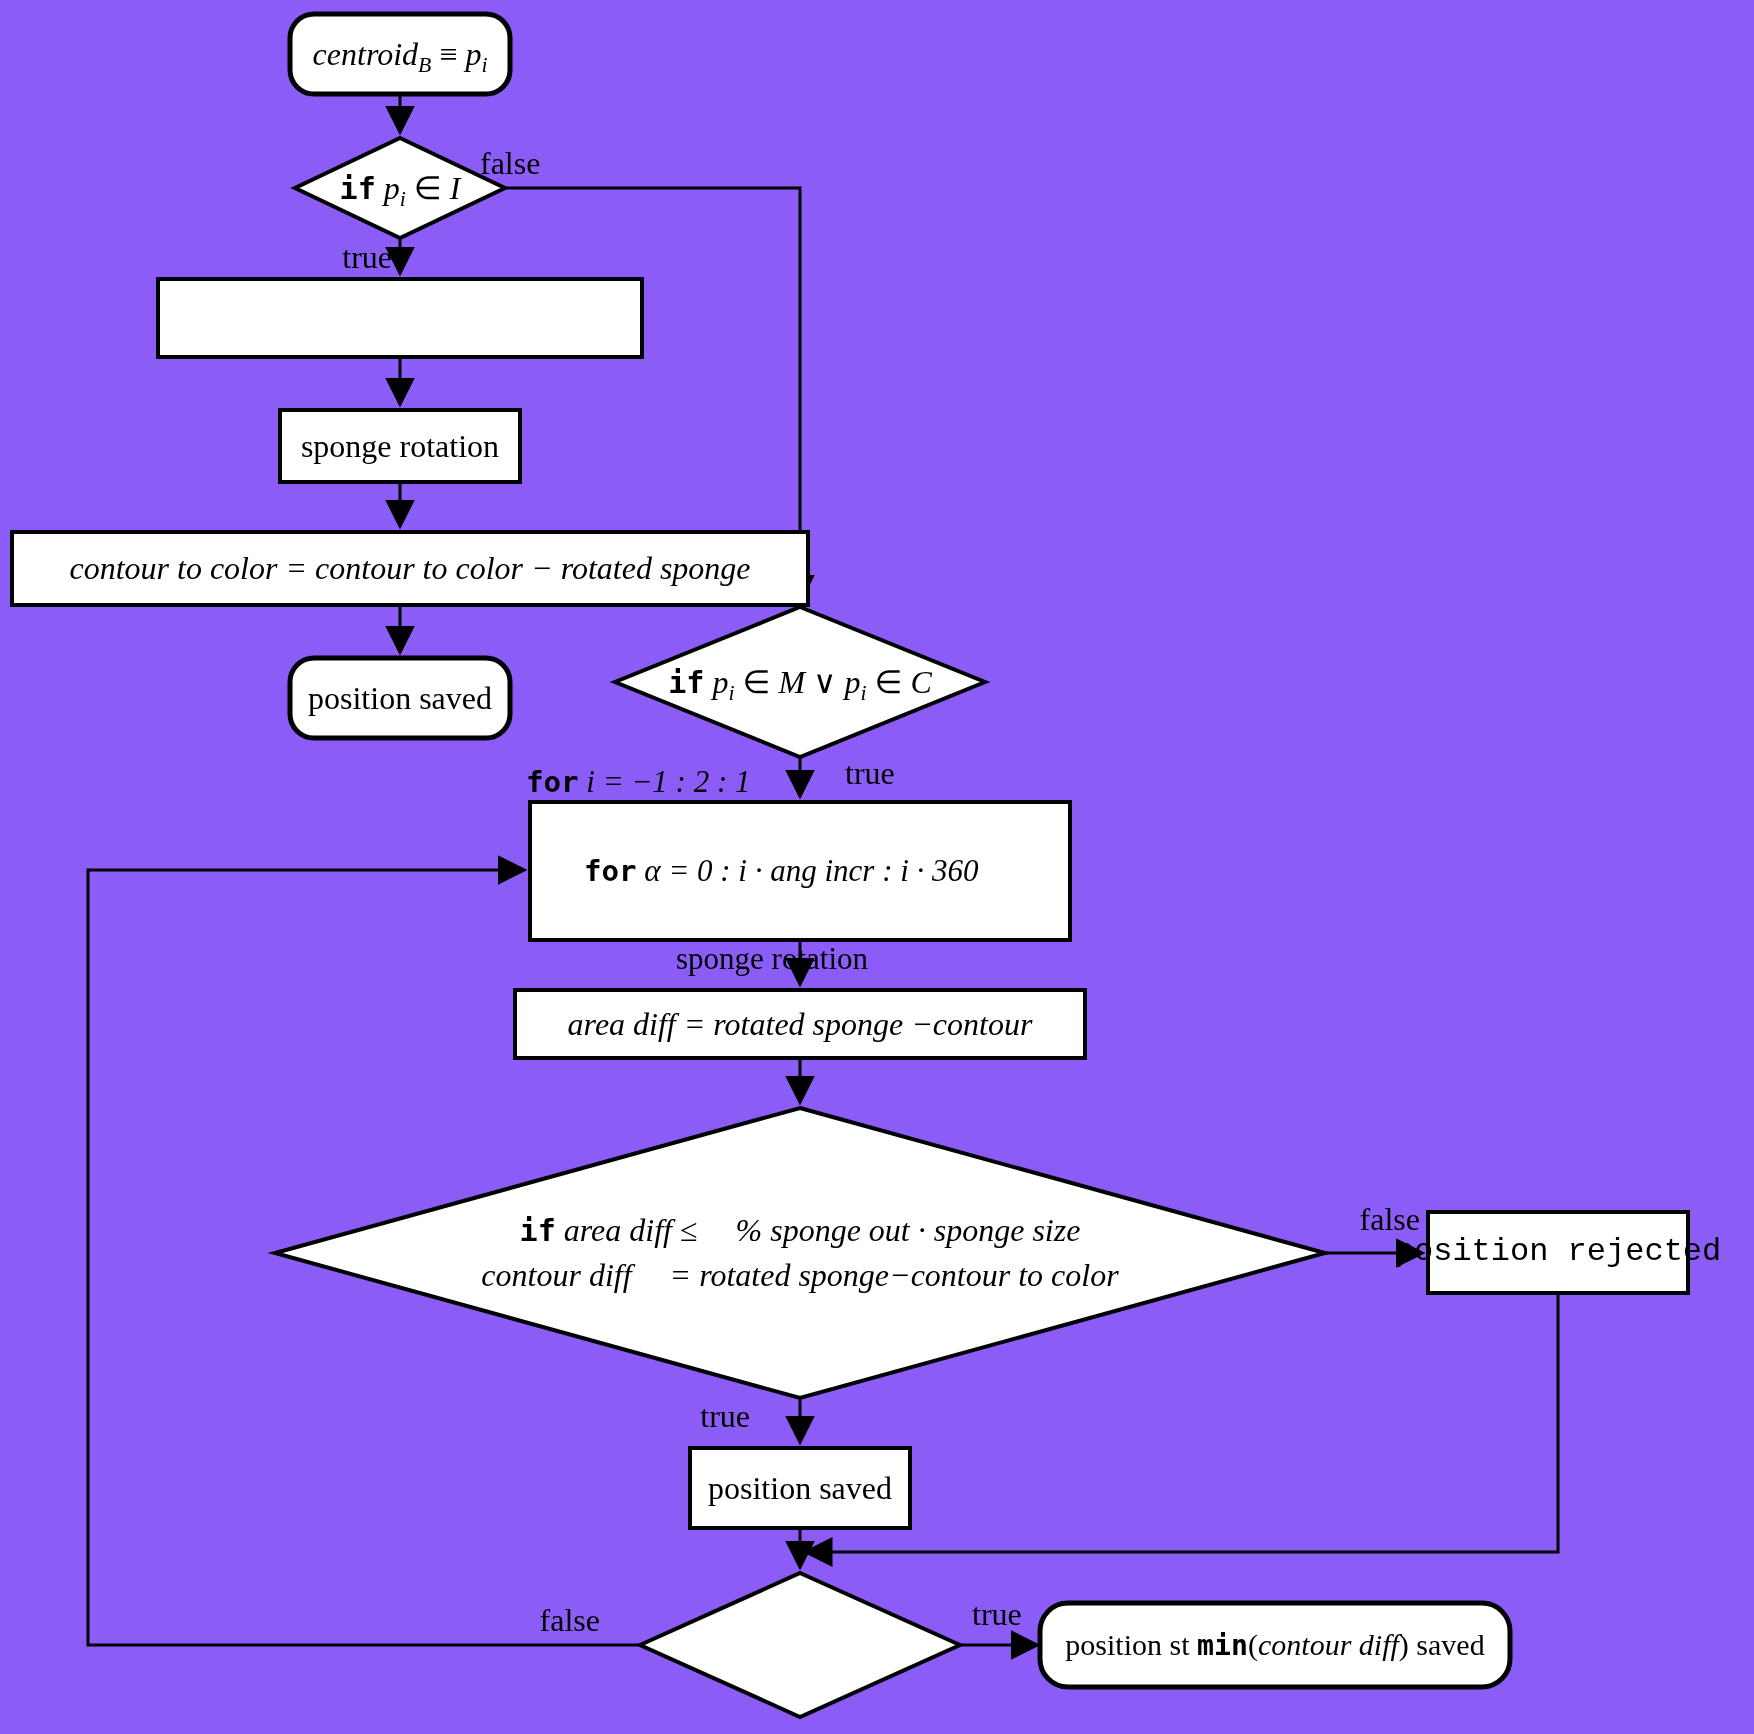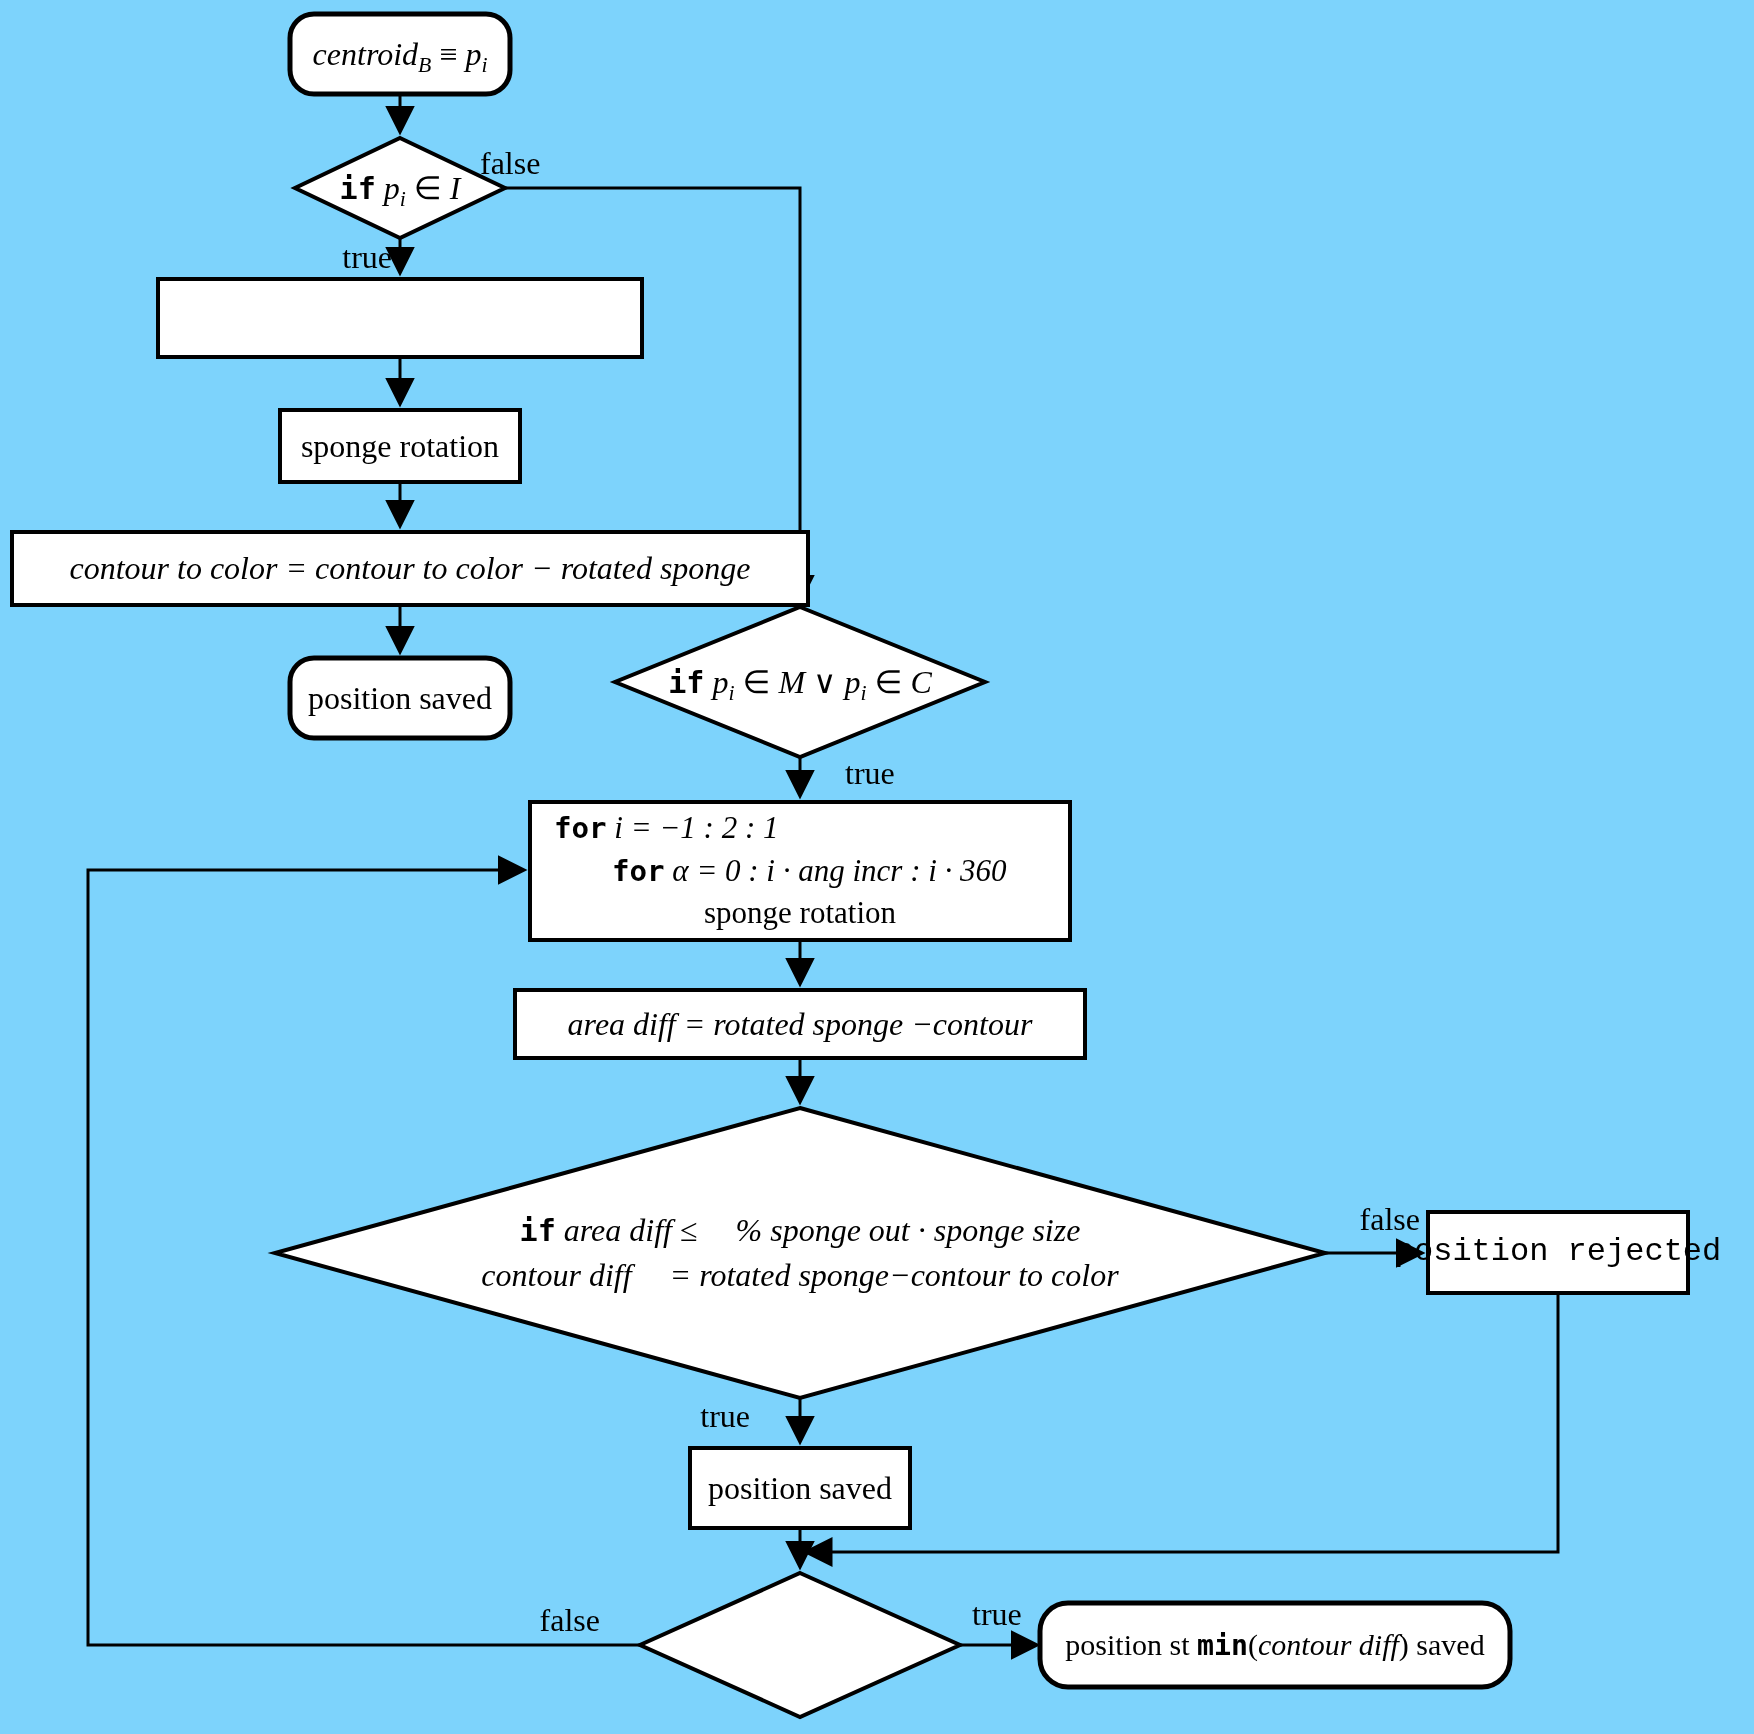--- a/index.html
+++ b/index.html
@@ -1,19 +1,19 @@
 <!DOCTYPE html>
 <html><head>
 <meta charset="utf-8">
 <style>
   html,body{margin:0;padding:0;background:#ffffff;}
   #canvas{
     position:relative;
     width:1754px;height:1734px;
-    background:#7dd3fc;
+    background:#8b5cf6;
     font-family:"Liberation Serif", serif;
     color:#000;
   }
   #wires{position:absolute;left:0;top:0;width:1754px;height:1734px;}
   .node-text{
     position:absolute;
     display:flex;align-items:center;justify-content:center;
     text-align:center;
     font-size:32px;line-height:1.4;
     color:#000;
@@ -112,21 +112,21 @@
     <span><span class="tt">if</span>
     <span class="math">p</span><sub>i</sub>
     <span>∈</span>
     <span class="math">M</span>
     <span>∨</span>
     <span class="math">p</span><sub>i</sub>
     <span>∈</span>
     <span class="math">C</span></span>
   </div>
 
-  <div class="for-block" style="left:530px;top:802px;width:540px;height:138px;">
+  <div class="for-block" style="left:502px;top:802px;width:540px;height:138px;gap:46px;">
     <div class="for-line1"><span class="tt">for</span>
       <span class="math">i = −1 : 2 : 1</span></div>
     <div class="for-line2"><span class="tt">for</span>
       <span class="math">α = 0 : i · ang incr : i · 360</span></div>
     <div class="for-line3">sponge rotation</div>
   </div>
 
   <div class="node-text" style="left:515px;top:990px;width:570px;height:68px;">
     <span class="math">area diff = rotated sponge −contour</span>
   </div>

